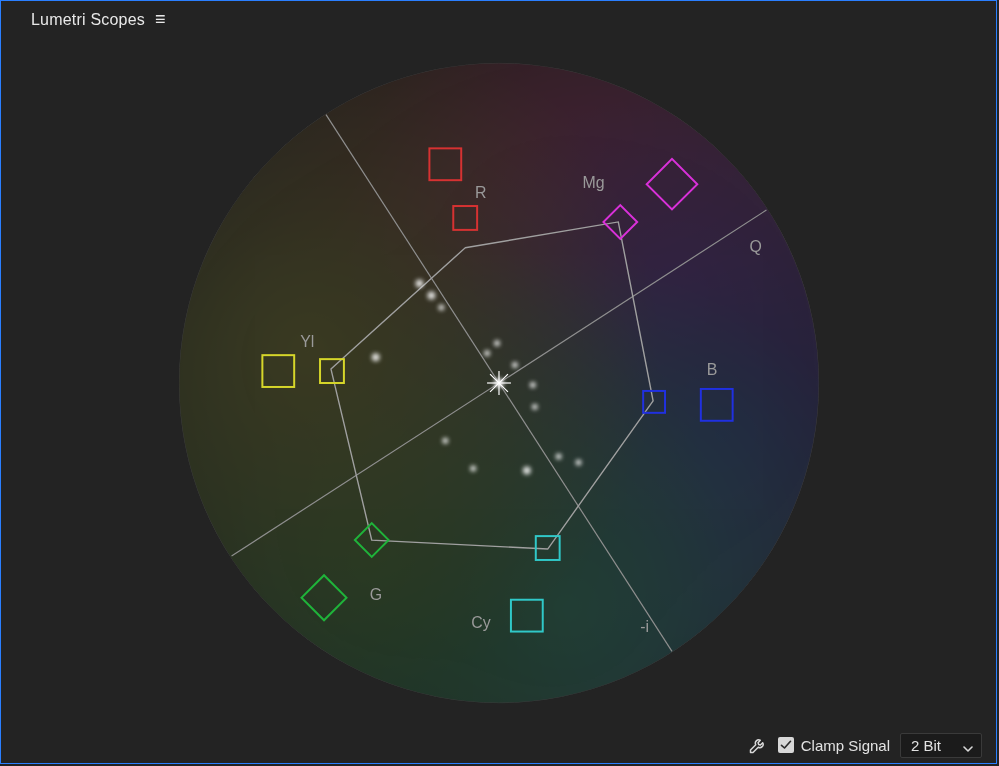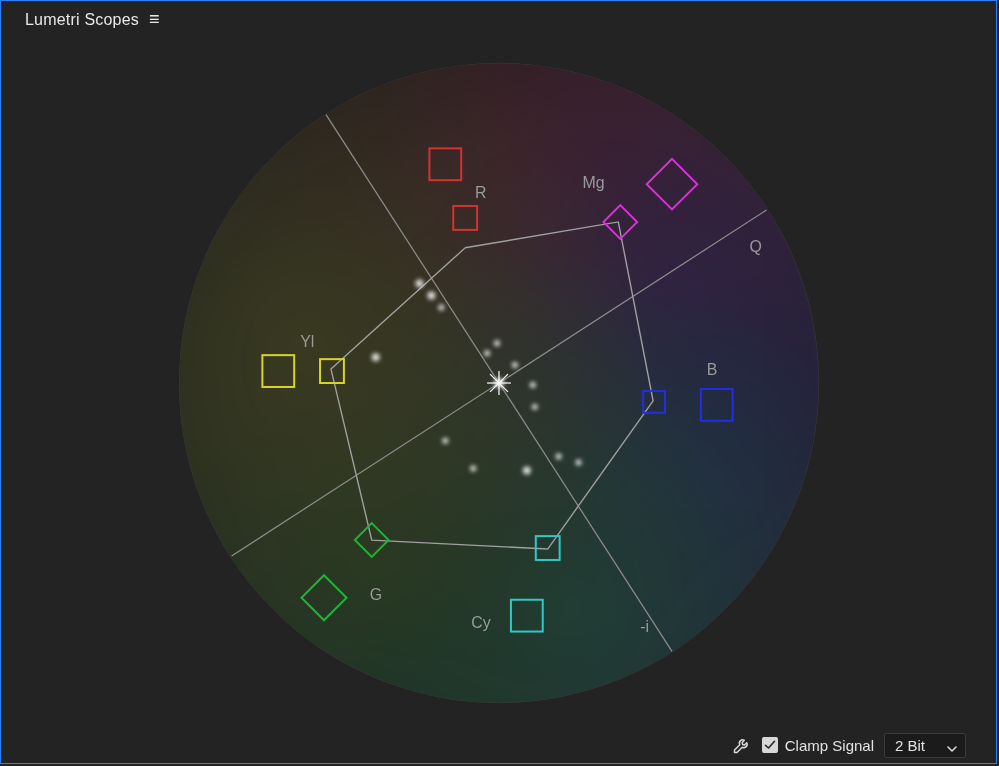--- a/index.html
+++ b/index.html
@@ -18,21 +18,21 @@
     left: 0; top: 0; width: 997px; height: 764px;
     border: 1px solid #2a7fff;
     border-bottom: 1px solid #2a7fff;
     box-sizing: border-box;
   }
   .titlebar {
     position: absolute;
     left: 0; top: 0; right: 0; height: 38px;
     display: flex;
     align-items: center;
-    padding-left: 24px;
+    padding-left: 30px;
     gap: 10px;
   }
   .titlebar .title {
     font-size: 16px;
     color: #e8e8e8;
     letter-spacing: 0.2px;
   }
   .titlebar .menu-icon {
     font-size: 18px;
     color: #e8e8e8;
@@ -44,21 +44,21 @@
   .scope-area {
     position: absolute;
     left: 0; top: 38px; right: 0; bottom: 36px;
   }
   .scope-svg {
     position: absolute;
     left: 0; top: 0; width: 100%; height: 100%;
   }
   .footer {
     position: absolute;
-    left: 0; right: 16px; bottom: 0; height: 36px;
+    left: 0; right: 0; bottom: 0; height: 36px;
     display: flex;
     align-items: center;
     justify-content: flex-end;
     padding-right: 14px;
     gap: 10px;
   }
   .wrench {
     width: 20px; height: 20px;
     cursor: pointer;
     display: inline-flex;

